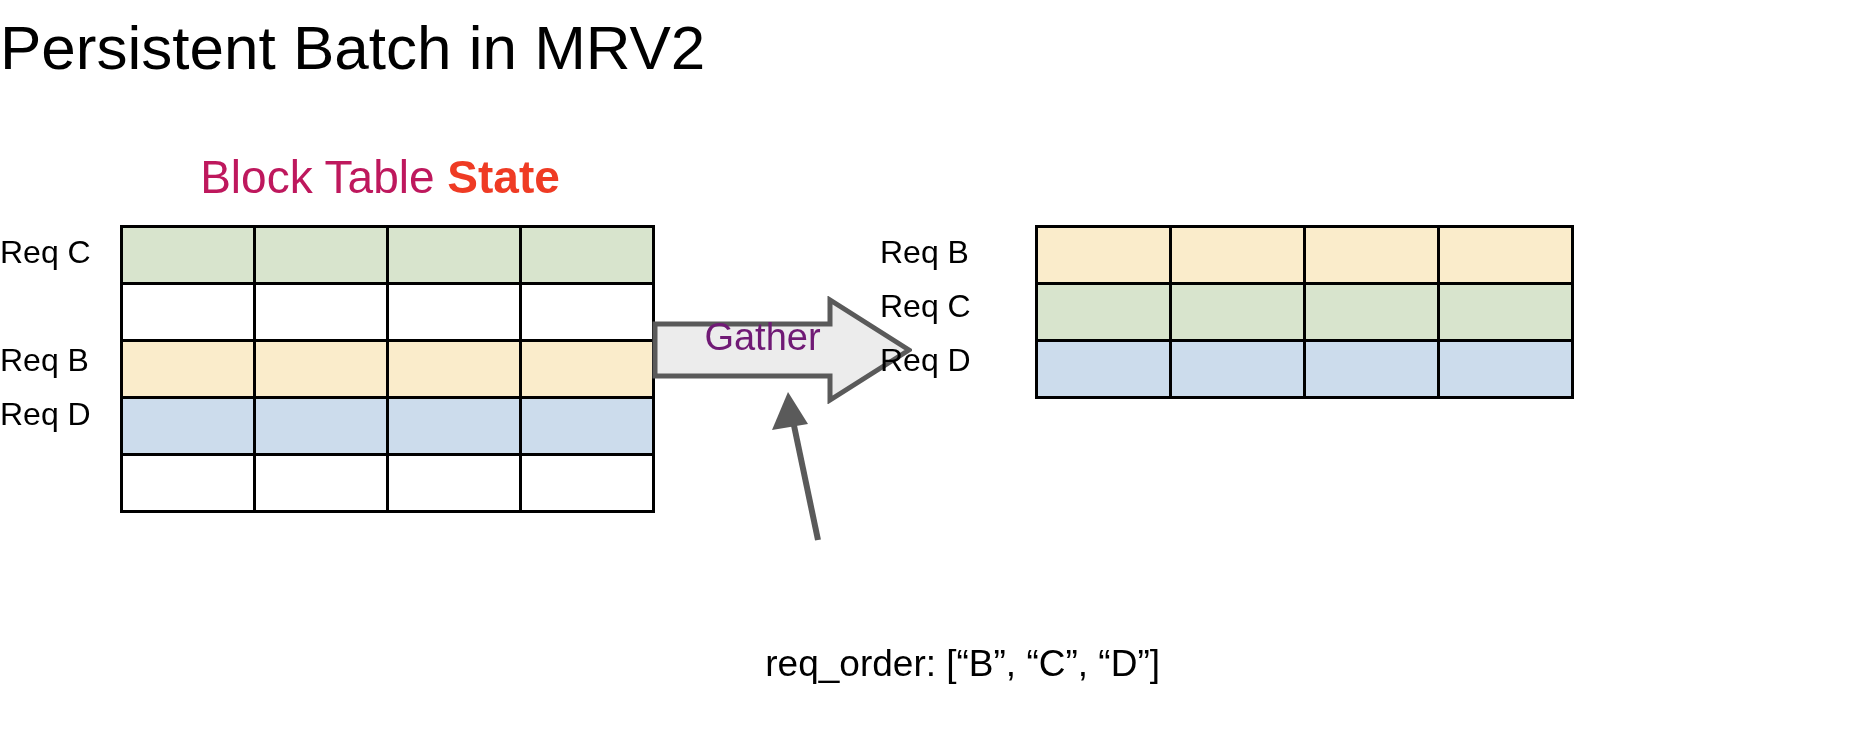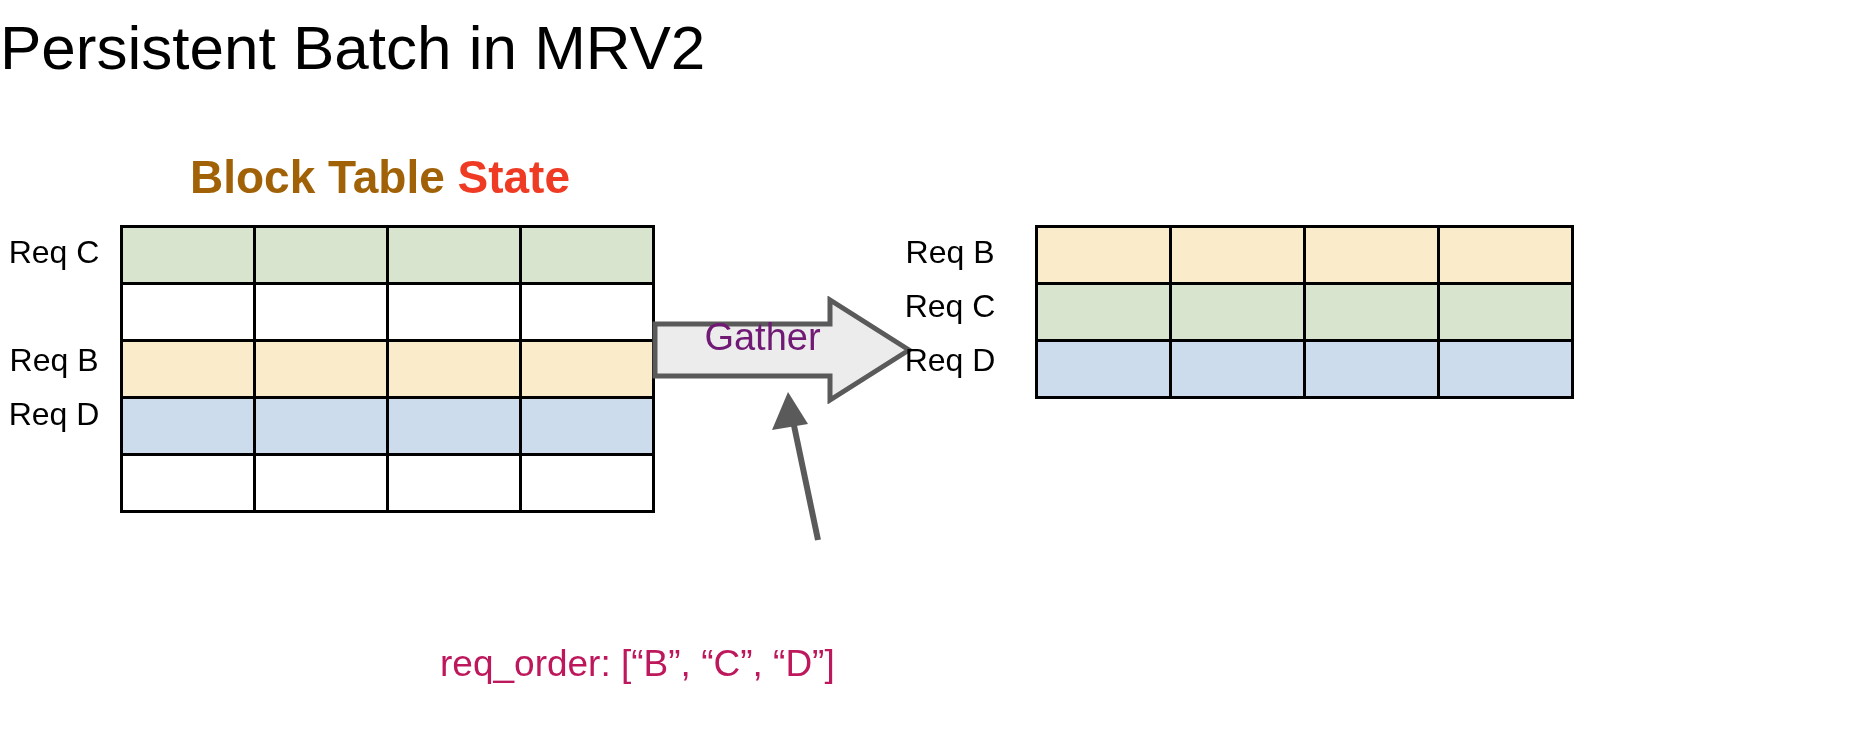--- a/index.html
+++ b/index.html
@@ -42,22 +42,22 @@
     font-size: 46px;
     font-weight: 700;
     color: #4a4a4a;
     white-space: nowrap;
   }
   .section-heading .accent {
     color: #ef3b24;
     font-weight: 700;
   }
   .section-heading .plain {
-    color: #a16207;
-    font-weight: 700;
+    color: #be185d;
+    font-weight: 400;
   }
   #heading-state {
     left: 120px;
     top: 150px;
     width: 520px;
     text-align: center;
   }
   #heading-input {
     left: 1035px;
     top: 150px;
@@ -93,21 +93,21 @@
   .c-yellow { background: #faeccb; }
   .c-blue   { background: #ccdcec; }
   .c-white  { background: #ffffff; }
 
   
   .row-label {
     position: absolute;
     font-size: 32px;
     color: #000000;
     white-space: nowrap;
-    text-align: center;
+    text-align: left;
   }
   .state-label { left: 0px; width: 108px; }
   .input-label { left: 880px; width: 140px; }
 
   #state-label-c { top: 234px; }
   #state-label-b { top: 342px; }
   #state-label-d { top: 396px; }
 
   #input-label-b { top: 234px; }
   #input-label-c { top: 288px; }
@@ -138,23 +138,23 @@
     left: 760px;
     top: 388px;
     width: 120px;
     height: 160px;
   }
   #req-order-caption {
     position: absolute;
     left: 440px;
     top: 643px;
     width: 720px;
-    text-align: left;
+    text-align: right;
     font-size: 37px;
-    color: #be185d;
+    color: #000000;
     white-space: nowrap;
   }
 </style>
 </head>
 <body>
 
 <div class="stage">
 
   <div id="page-title">Persistent Batch in MRV2</div>
 

